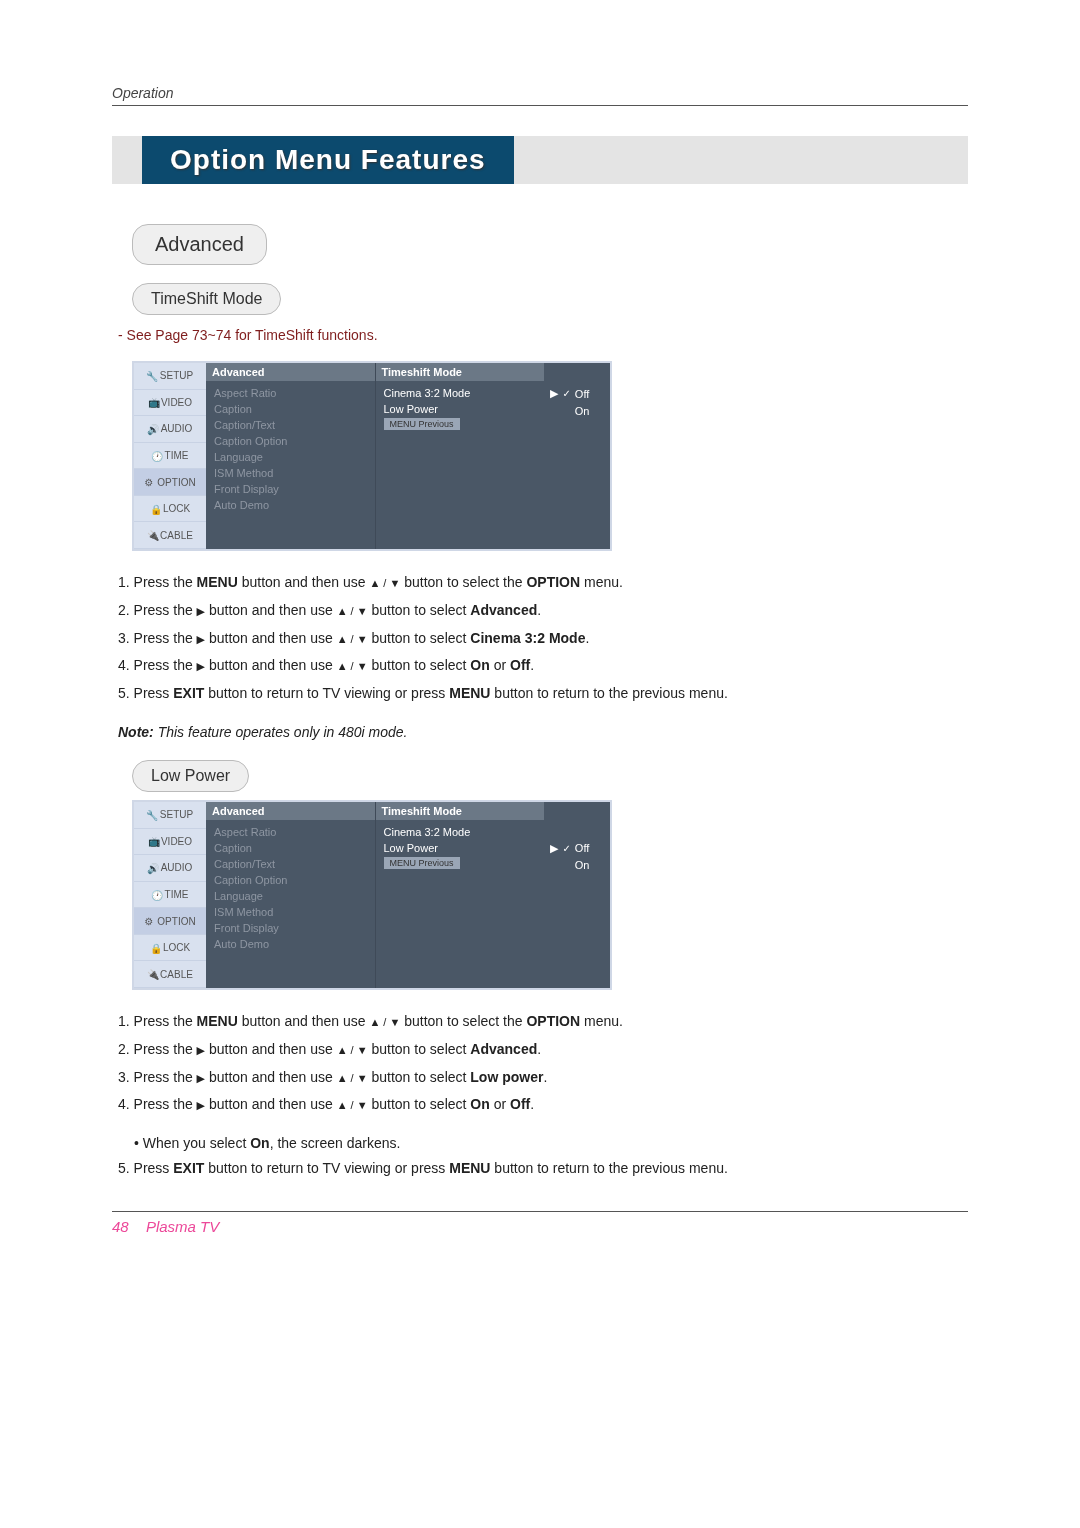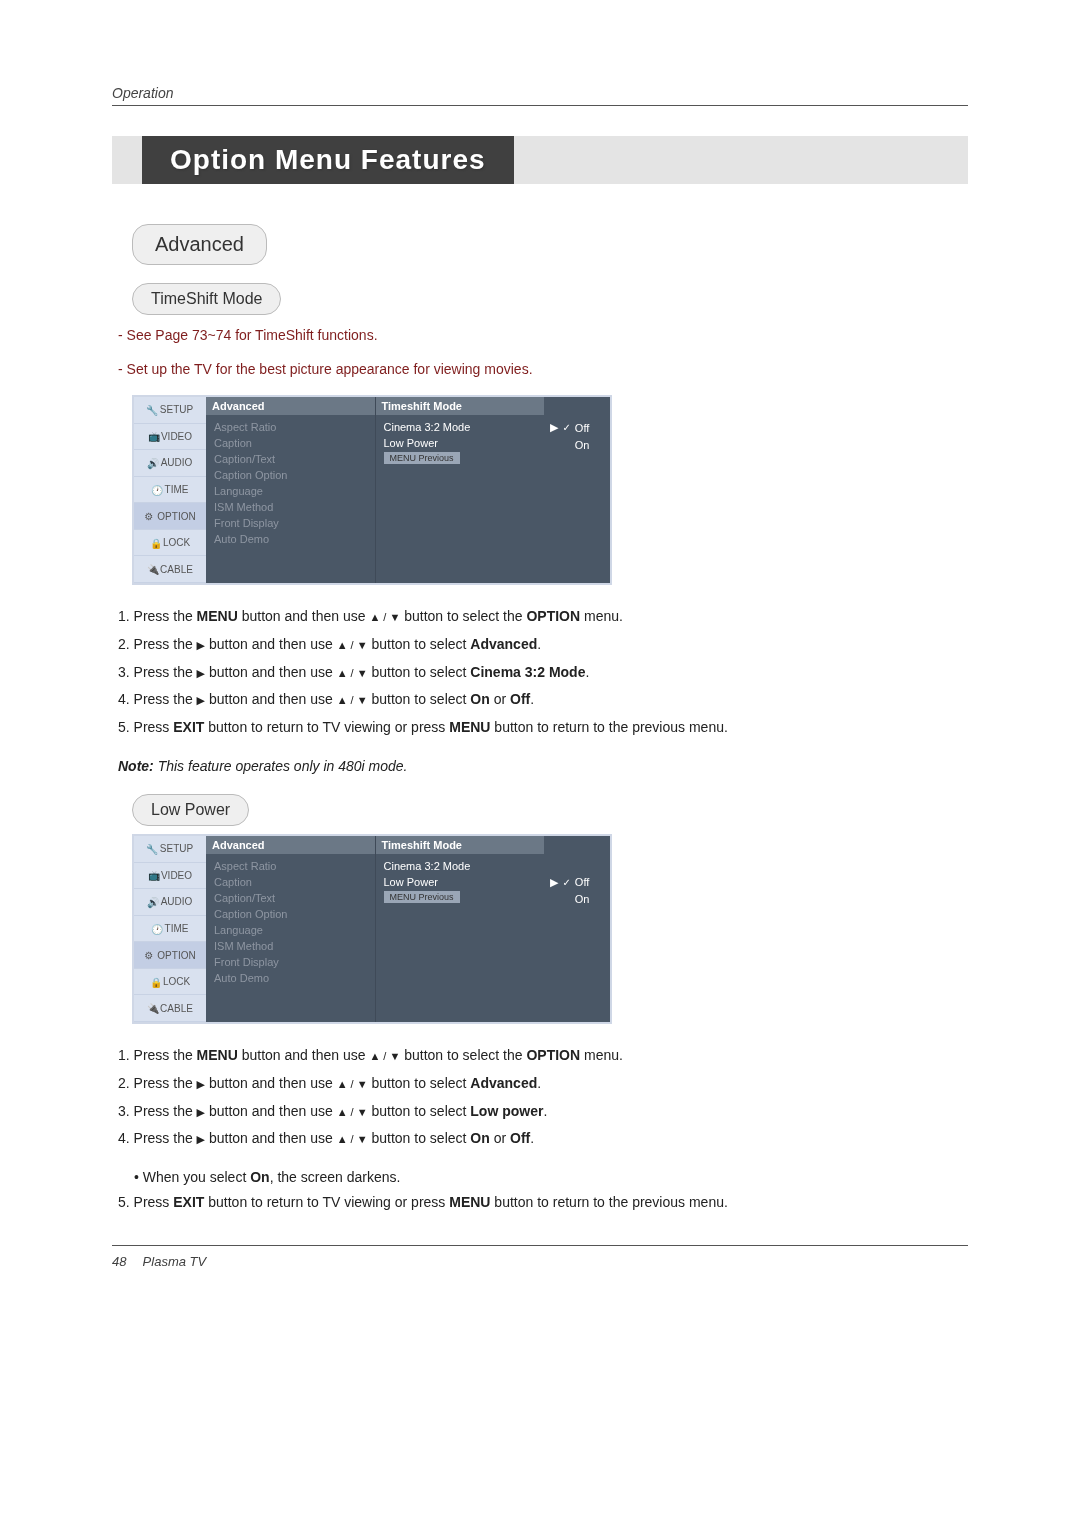--- a/index.html
+++ b/index.html
@@ -2,21 +2,21 @@
 <html><head>
 <meta charset="utf-8">
 <style>
   * { box-sizing: border-box; margin: 0; padding: 0; }
   html, body { width: 1080px; height: 1528px; background: #fff; font-family: Arial, Helvetica, sans-serif; color: #222; }
   .page { padding: 85px 112px 40px 112px; }
   .header-label { font-style: italic; font-size: 14px; color: #444; margin-bottom: 4px; }
   .rule-top { border-top: 1px solid #555; margin-bottom: 30px; }
   .title-bar { background: #e4e4e4; padding: 0; display: flex; align-items: center; height: 48px; margin-bottom: 40px; }
   .title-stripe { width: 30px; height: 100%; background: #e4e4e4; }
-  .title-inner { background: #404040; color: #fff; height: 100%; display: flex; align-items: center; padding: 0 28px; font-size: 28px; font-weight: bold; text-shadow: 1px 1px 2px #333; letter-spacing: 1px; }
+  .title-inner { background: #0c4a6e; color: #fff; height: 100%; display: flex; align-items: center; padding: 0 28px; font-size: 28px; font-weight: bold; text-shadow: 1px 1px 2px #333; letter-spacing: 1px; }
   .pill { display: inline-block; border: 1px solid #bbb; background: #efefef; border-radius: 16px; padding: 6px 18px; font-size: 16px; color: #333; margin-left: 20px; }
   .pill-lg { font-size: 20px; padding: 8px 22px; }
   .section { margin-bottom: 18px; }
   .body-text { font-size: 14px; color: #7f1d1d; margin: 12px 0 18px 6px; }
   .screenshot { width: 480px; height: 190px; border: 2px solid #cfd7e6; background: #eef2fa; margin: 8px 0 20px 20px; display: flex; overflow: hidden; }
   .side { width: 72px; background: #d9e1ef; display: flex; flex-direction: column; }
   .side-item { flex: 1; display: flex; align-items: center; justify-content: center; font-size: 10px; color: #555; border-bottom: 1px solid #c8d2e4; gap: 3px; }
   .side-item.active { background: #c3cee4; }
   .side-icon { width: 10px; height: 10px; display: inline-block; }
   .panel { flex: 1; background: #4a5766; display: flex; }
@@ -29,21 +29,21 @@
   .valrow { padding: 2px 0; display: flex; align-items: center; gap: 4px; }
   .check { font-size: 10px; }
   .prev-tag { margin-top: auto; background: #9aa6b6; color: #333; font-size: 9px; display: inline-block; padding: 1px 6px; border-radius: 0; }
   .steps { font-size: 14px; line-height: 1.7; margin: 10px 0 18px 6px; }
   .steps li { margin-bottom: 4px; list-style: none; }
   .tri { font-size: 11px; }
   .bold { font-weight: bold; }
   .note { font-style: italic; font-size: 14px; margin-left: 6px; margin-bottom: 20px; }
   .sub-bullet { font-size: 14px; margin-left: 22px; margin-bottom: 6px; }
   .footer-rule { border-top: 1px solid #555; margin-top: 30px; padding-top: 6px; }
-  .footer-text { font-style: italic; font-size: 13px; color: #404040; }
+  .footer-text { font-style: italic; font-size: 15px; color: #ec4899; }
 </style>
 </head>
 <body>
 
 <div class="page">
   <div class="header-label">Operation</div>
   <div class="rule-top"></div>
 
   <div class="title-bar">
     <div class="title-stripe"></div>
@@ -53,21 +53,20 @@
   <div class="section">
     <span class="pill pill-lg">Advanced</span>
   </div>
 
   <div class="section">
     <span class="pill">TimeShift Mode</span>
     <div class="body-text">-  See Page 73~74 for TimeShift functions.</div>
   </div>
 
   <div class="section">
-    <div class="body-text">-  Set up the TV for the best picture appearance for viewing movies.</div>
 
     
     <div class="screenshot">
       <div class="side">
         <div class="side-item">
             <span class="side-icon">🔧</span>
             <span>SETUP</span>
           </div>
         <div class="side-item">
             <span class="side-icon">📺</span>

